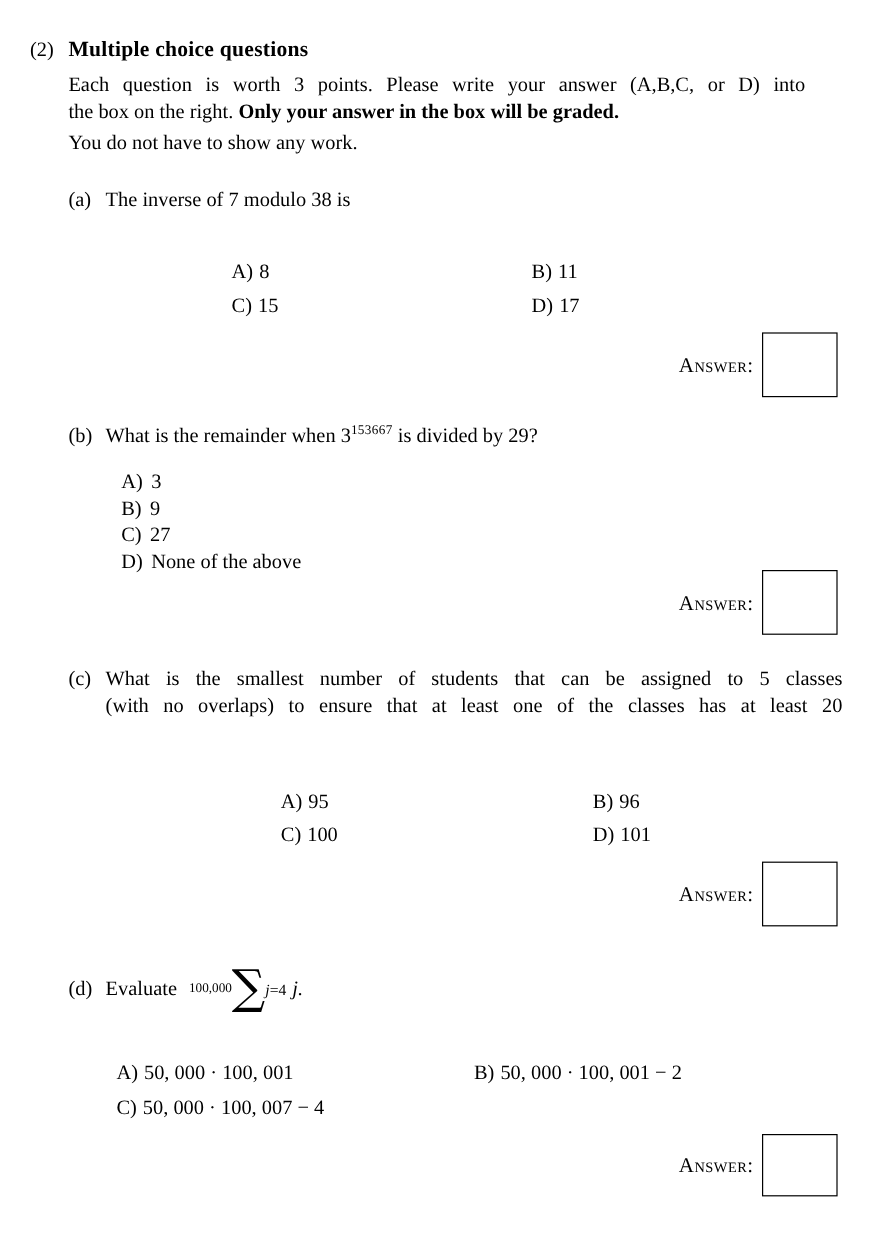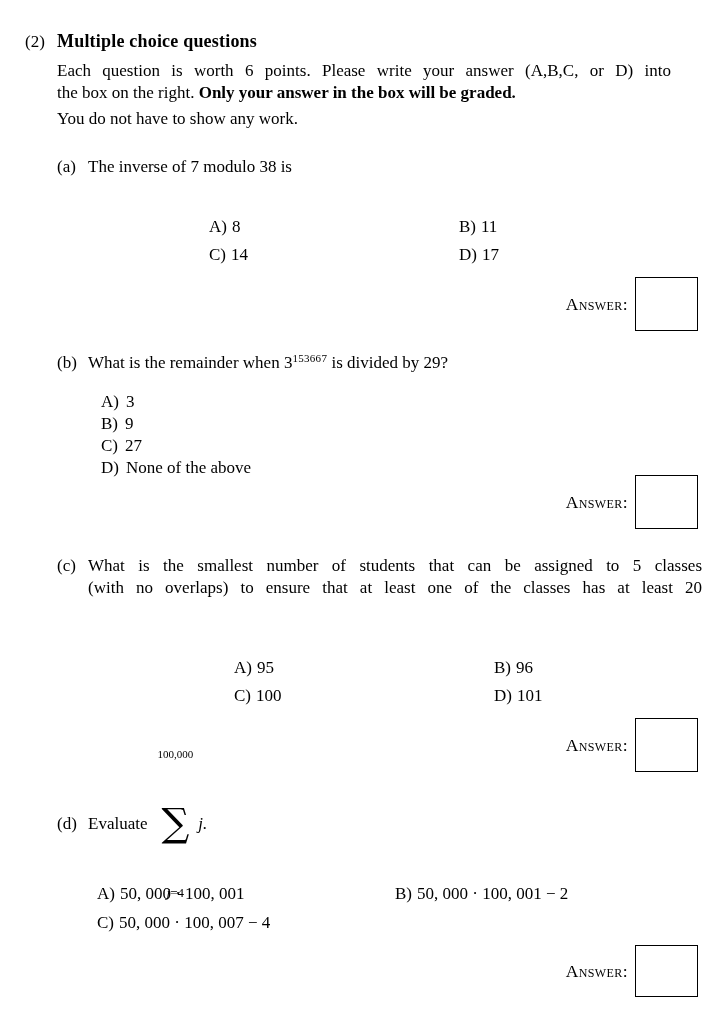--- a/index.html
+++ b/index.html
@@ -42,22 +42,22 @@
   }
   .answer-box {
     width: 63px;
     height: 54px;
     border: 1.6px solid #000000;
     box-sizing: border-box;
     background: #ffffff;
   }
   .sum-row { display: flex; align-items: center; height: 66px; }
   .sum-col {
-    display: flex; flex-direction: column; align-items: center;
-    margin-left: 10px; margin-right: 5px; gap: 44px;
+    display: flex; flex-direction: row; align-items: center;
+    margin-left: 10px; margin-right: 5px;
   }
   .sum-upper { font-size: 11px; line-height: 13px; }
   .sum-sigma {
     font-family: "DejaVu Serif", "DejaVu Sans", serif;
     font-size: 39px; line-height: 36px; font-weight: 500;
   }
   .sum-lower { font-size: 13px; line-height: 15px; }
   .math-it { font-style: italic; }
   .title-label { font-size: 17px; }
   .title-text { font-size: 18px; font-weight: bold; letter-spacing: 0.2px; }
@@ -66,35 +66,35 @@
 <body>
 
 <div class="page">
 
   <div class="abs row" style="left:25px; top:30px;">
     <span class="qlabel title-label" style="width:32px;">(2)</span>
     <span class="title-text">Multiple choice questions</span>
   </div>
 
   <div class="abs wrapblock" style="left:57px; top:60px;">
-    <div class="jline">Each question is worth 6 points. Please write your answer (A,B,C, or D) into</div>
+    <div class="jline">Each question is worth 3 points. Please write your answer (A,B,C, or D) into</div>
     <div><span>the box on the right.</span> <span class="bold">Only your answer in the box will be graded.</span></div>
   </div>
 
   <div class="abs" style="left:57px; top:108px;">You do not have to show any work.</div>
 
   <div class="abs row" style="left:57px; top:156px;">
     <span class="qlabel">(a)</span>
     <span>The inverse of 7 modulo 38 is</span>
   </div>
 
-  <div class="abs opt-grid" style="left:193px; top:216px; grid-template-columns:250px auto;margin-left:16px;">
+  <div class="abs opt-grid" style="left:193px; top:216px; grid-template-columns:250px auto;">
     <div class="opt"><span class="key">A)</span><span>8</span></div>
     <div class="opt"><span class="key">B)</span><span>11</span></div>
-    <div class="opt"><span class="key">C)</span><span>14</span></div>
+    <div class="opt"><span class="key">C)</span><span>15</span></div>
     <div class="opt"><span class="key">D)</span><span>17</span></div>
   </div>
 
   <div class="answer-row" style="top:277px;">
     <span class="answer-label">Answer:</span>
     <div class="answer-box"></div>
   </div>
 
   <div class="abs row" style="left:57px; top:352px;">
     <span class="qlabel">(b)</span>

